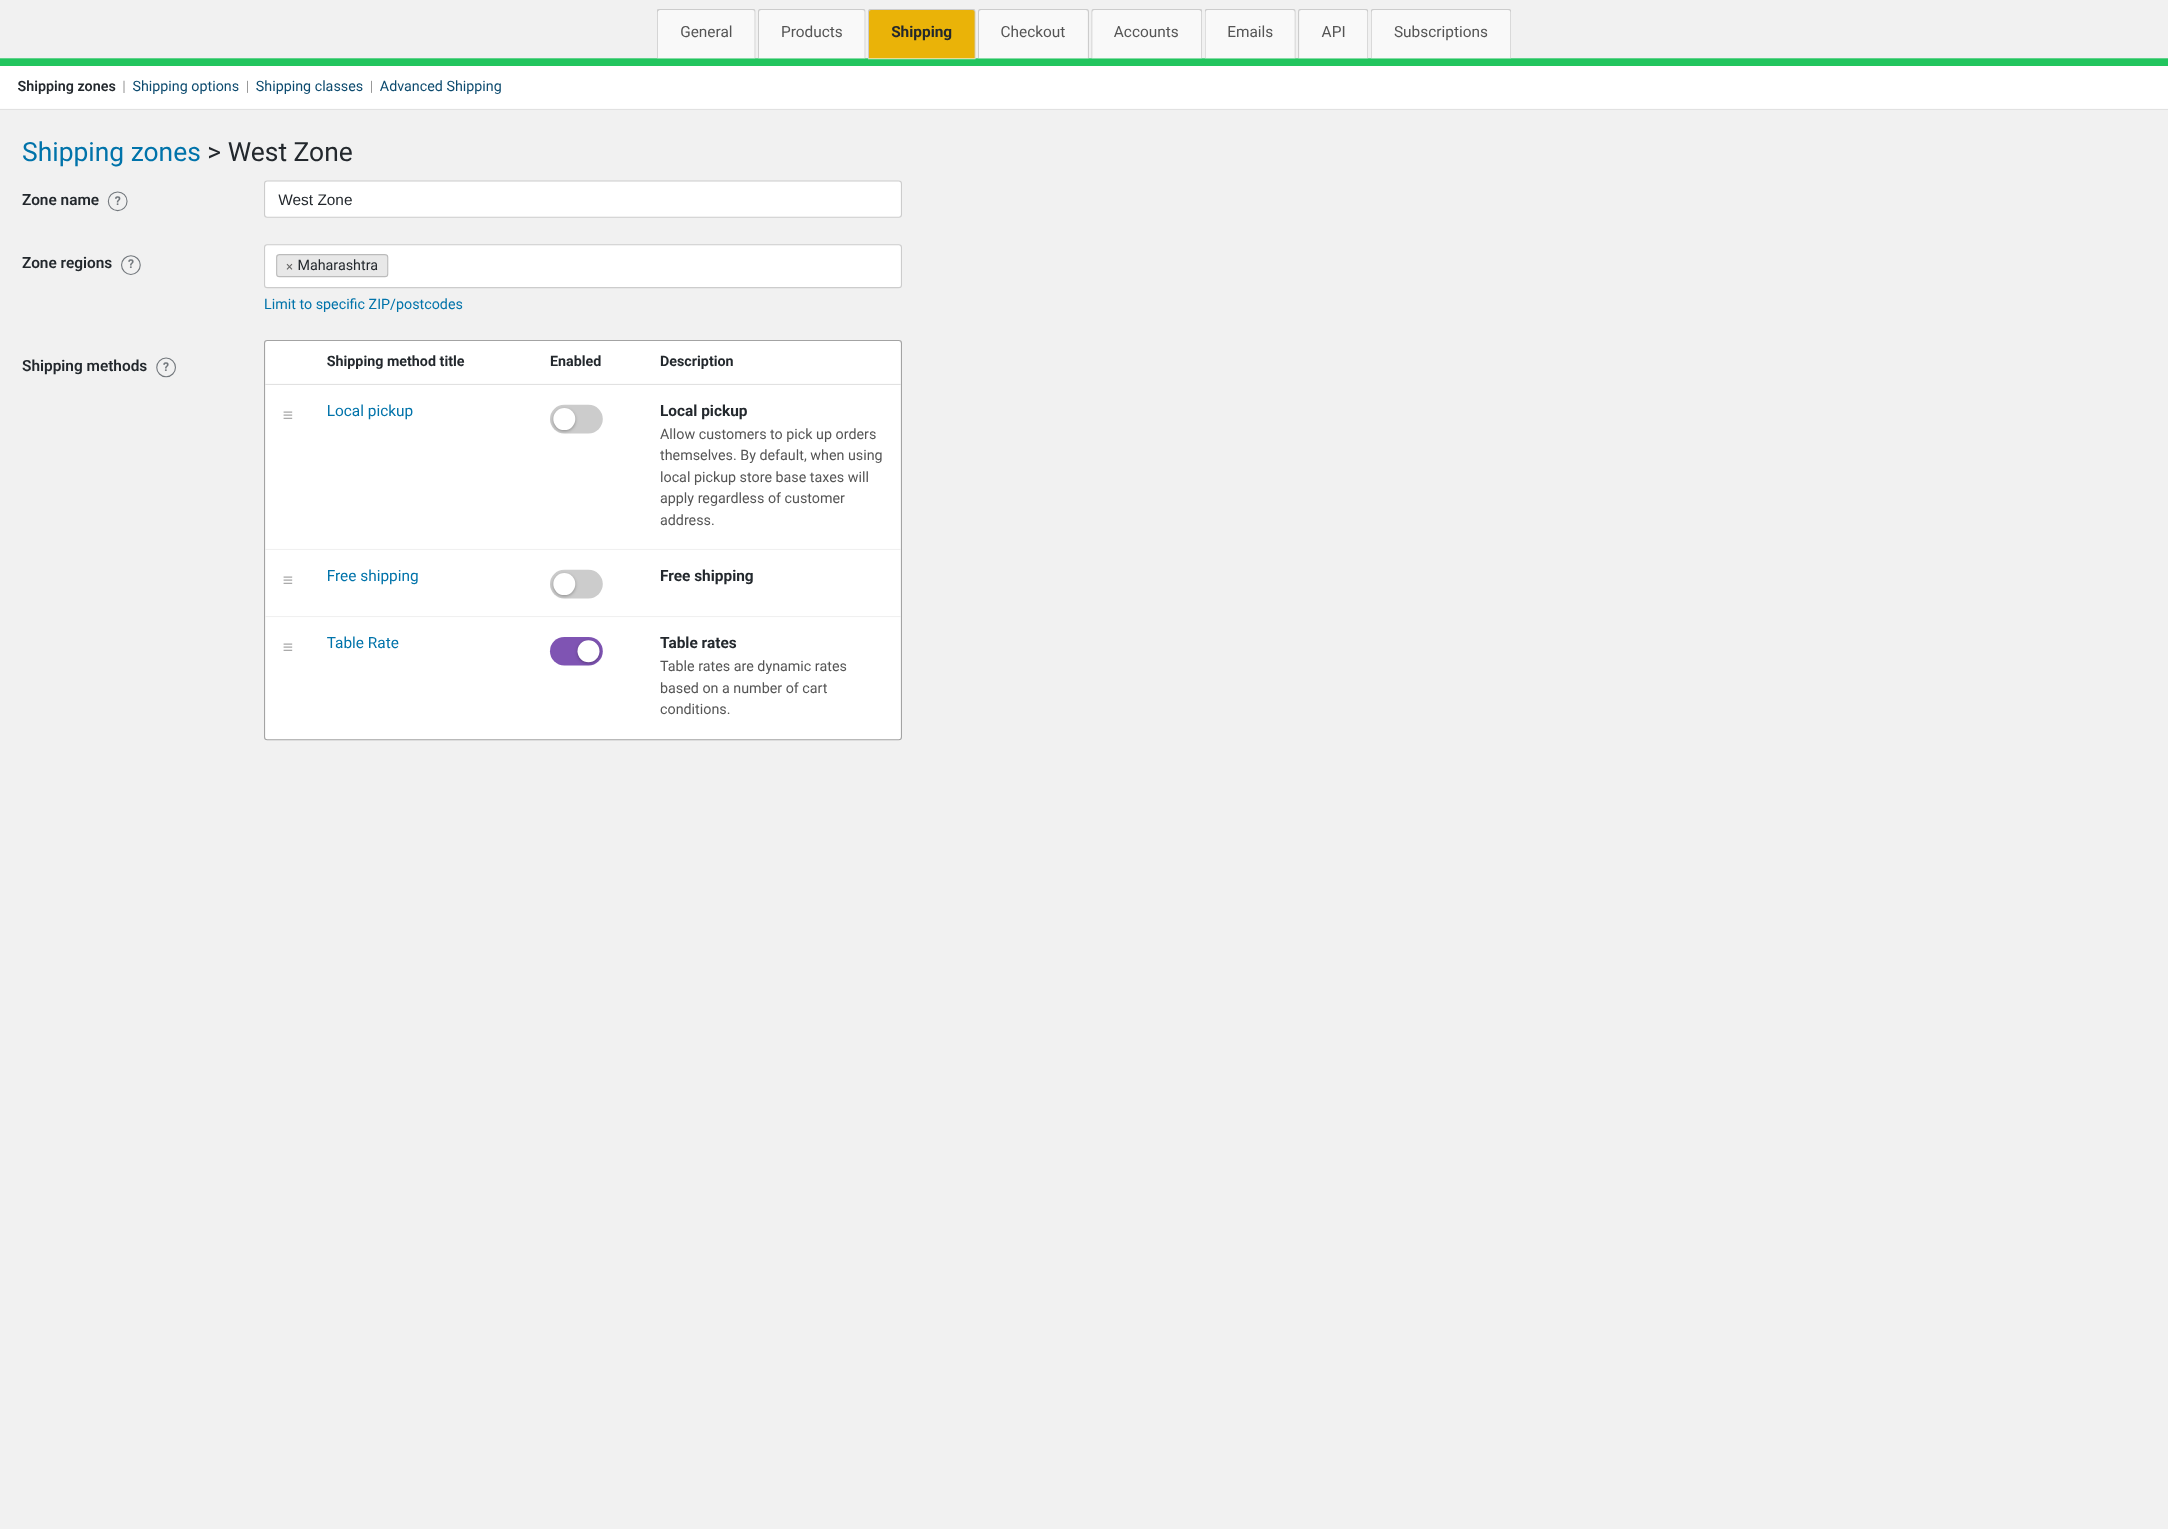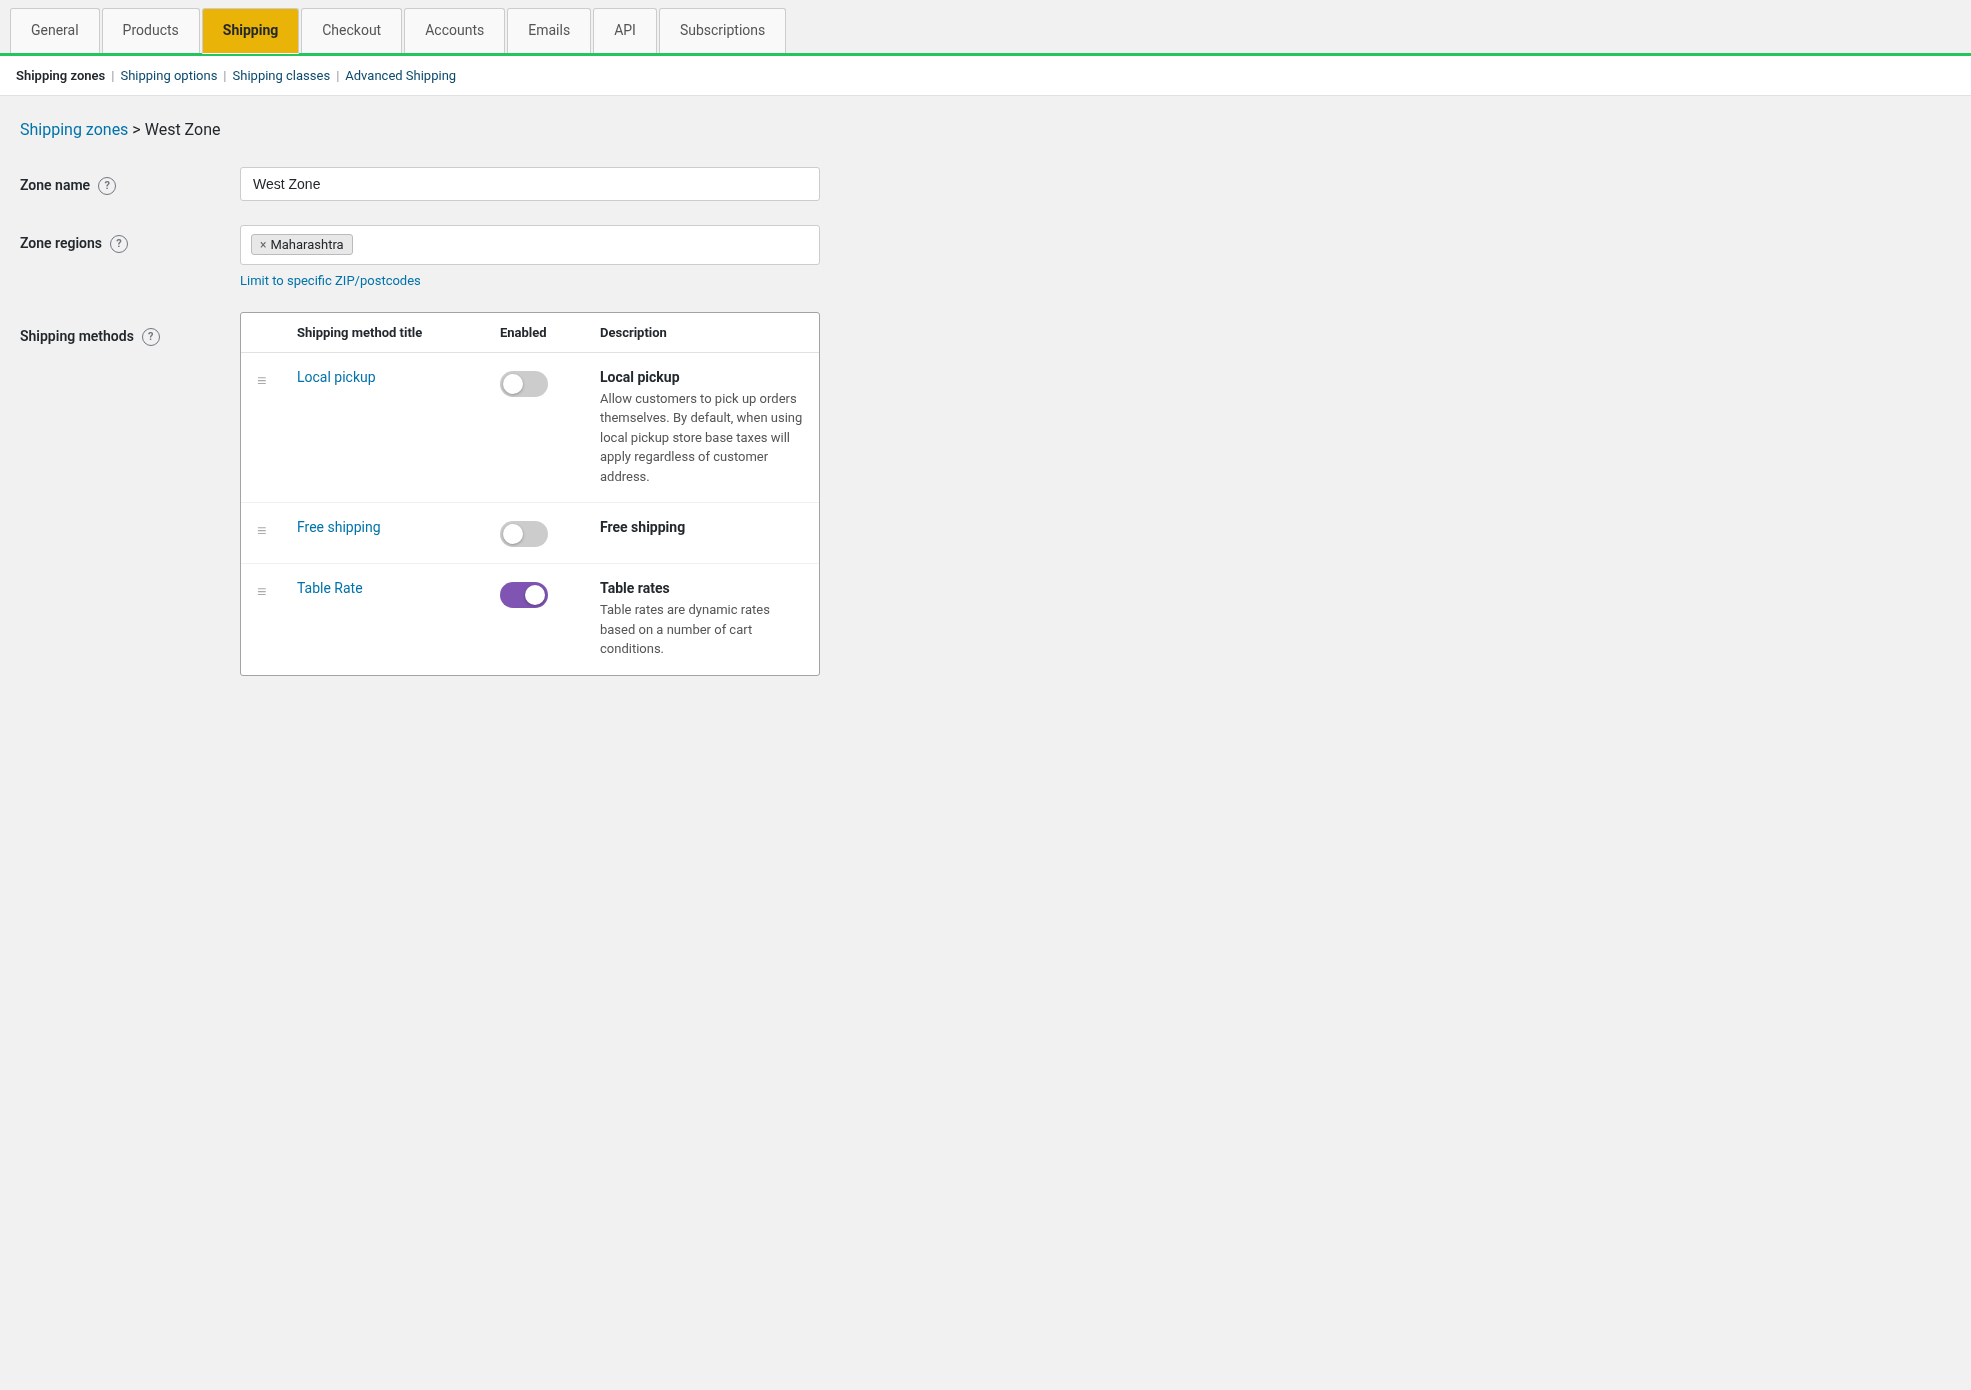--- a/index.html
+++ b/index.html
@@ -7,23 +7,24 @@
       font-family: -apple-system, BlinkMacSystemFont, "Segoe UI", Roboto, sans-serif;
       font-size: 14px;
       background: #f1f1f1;
       color: #23282d;
     }
 
     
     .tab-bar {
       display: flex;
       background: #f1f1f1;
-      border-bottom: 3px solid #22c55e;
+      border-bottom: 7px solid #22c55e;
       padding: 0 10px;
       gap: 2px;
+      justify-content: center;
     }
     .tab-item {
       padding: 12px 20px;
       cursor: pointer;
       border: 1px solid #ccc;
       border-bottom: none;
       background: #f9f9f9;
       font-size: 14px;
       color: #555;
       border-radius: 3px 3px 0 0;
@@ -67,22 +68,22 @@
 
     
     .page-content {
       padding: 24px 20px;
       background: #f1f1f1;
       min-height: calc(100vh - 80px);
     }
 
     
     .breadcrumb {
-      font-size: 16px;
-      margin-bottom: 28px;
+      font-size: 24px;
+      margin-bottom: 12px;
       color: #23282d;
     }
     .breadcrumb a {
       color: #0073aa;
       text-decoration: none;
     }
     .breadcrumb span {
       color: #23282d;
     }
     .form-row {

